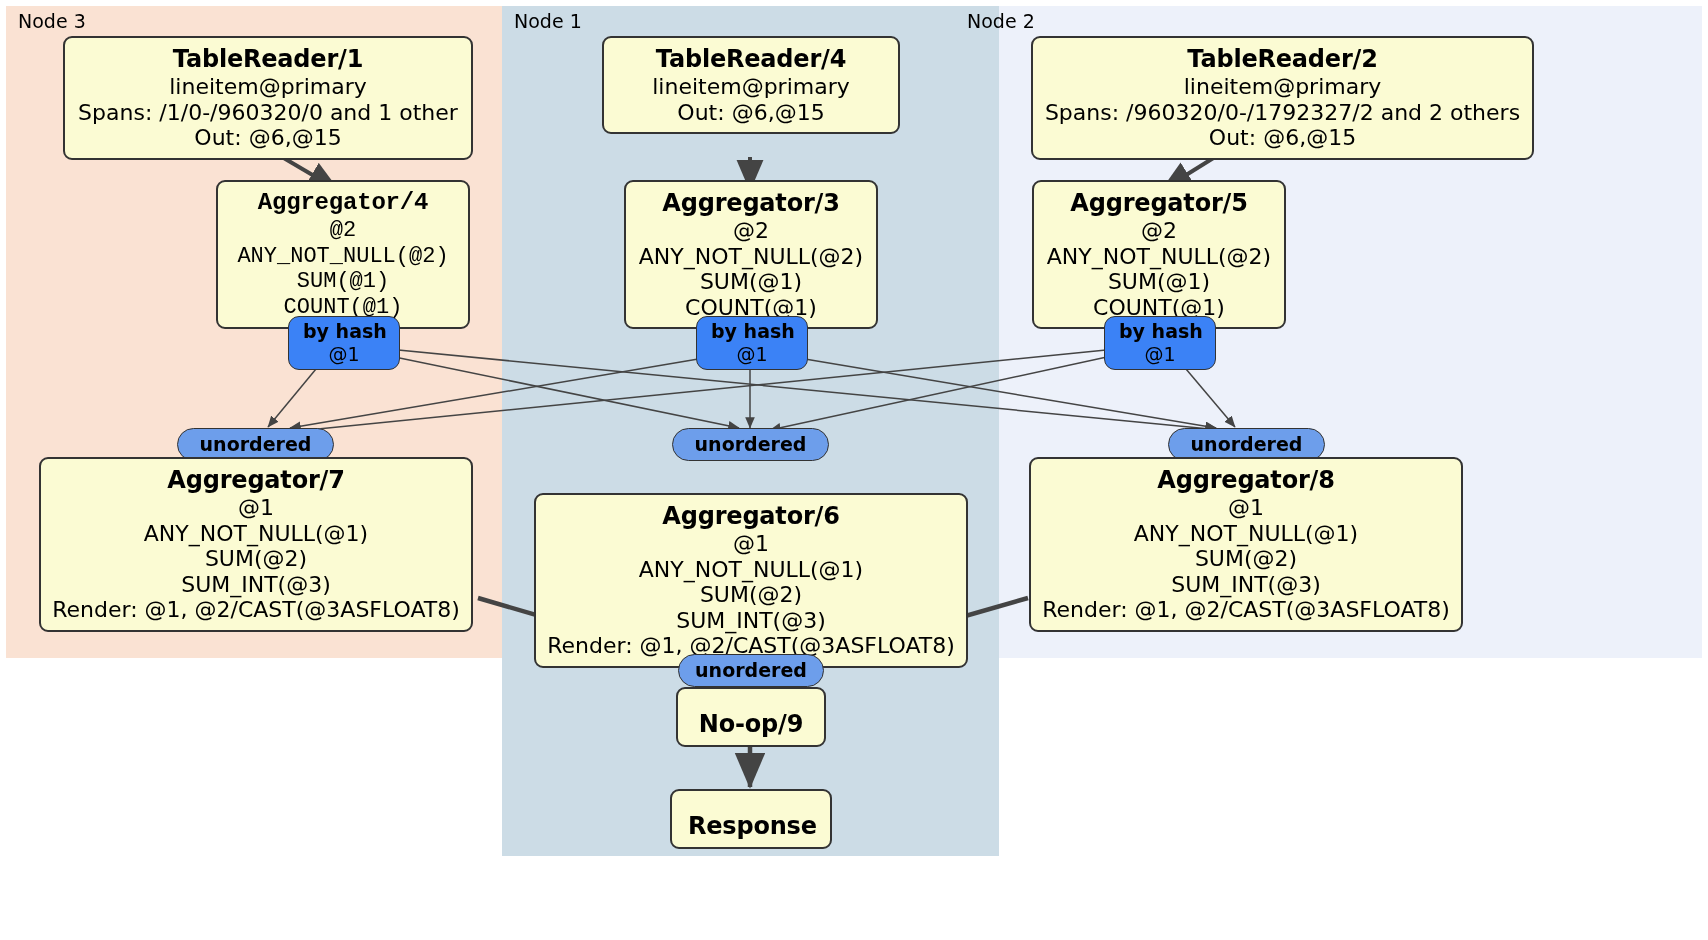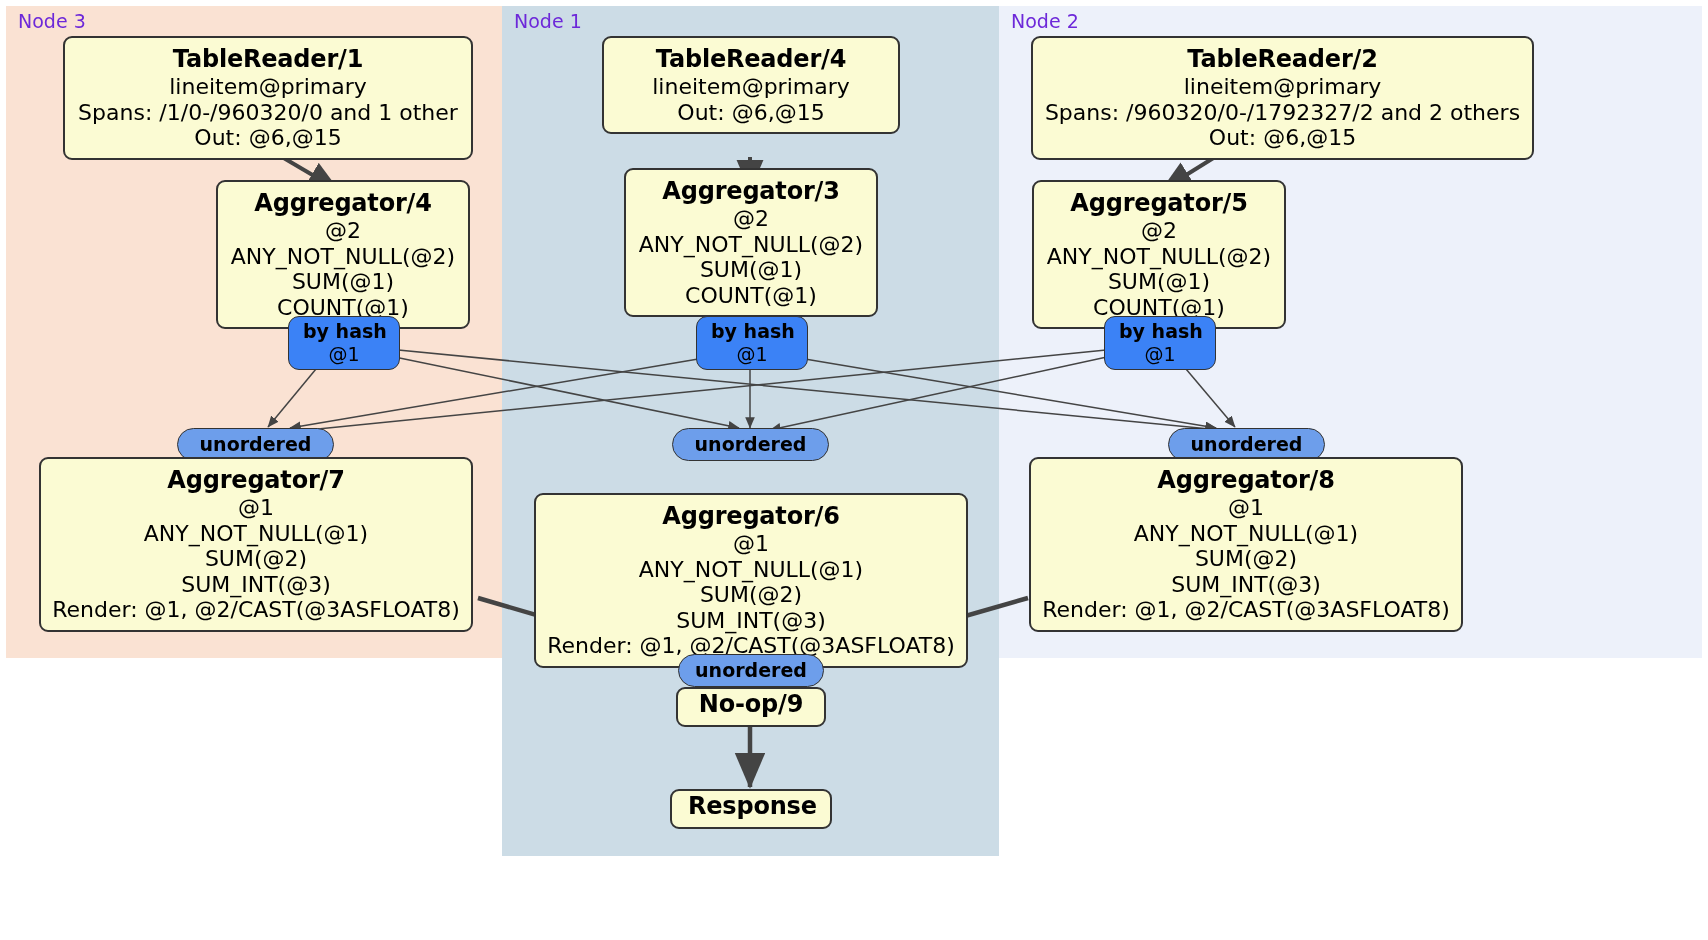--- a/index.html
+++ b/index.html
@@ -10,21 +10,21 @@
   #stage{position:relative;width:1708px;height:940px;}
 
   
   .node-region{
     position:absolute;
     box-sizing:border-box;
   }
   .node-label{
     position:absolute;
     font-size:19px;
-    color:#6d28d9;
+    color:#000000;
     white-space:nowrap;
     letter-spacing:0;
   }
 
   
   #edges{position:absolute;left:0;top:0;width:1708px;height:940px;}
 
   
   .proc{
     position:absolute;
@@ -40,21 +40,21 @@
   }
   .proc .ttl{
     font-weight:bold;
     font-size:24px;
     line-height:30px;
     letter-spacing:-0.2px;
   }
   .proc .ln{font-size:22px;line-height:25.5px;white-space:nowrap;}
 
   
-  .proc.small{padding:0 16px 5px 16px;}
+  .proc.small{padding:20px 16px 5px 16px;}
   .proc.small .ttl{font-size:24px;line-height:31px;}
 
   
   .pill{
     position:absolute;
     box-sizing:border-box;
     border:1.6px solid #333;
     text-align:center;
     color:#000;
     white-space:nowrap;
@@ -80,21 +80,21 @@
 <body>
 
 <div id="stage">
 
   <div class="node-region" style="left:6px;top:6px;width:496px;height:652px;background:#fae2d3;"></div>
   <div class="node-region" style="left:502px;top:6px;width:497px;height:850px;background:#ccdce6;"></div>
   <div class="node-region" style="left:999px;top:6px;width:703px;height:652px;background:#edf1fa;"></div>
 
   <div class="node-label" style="left:18px;top:10px;">Node 3</div>
   <div class="node-label" style="left:514px;top:10px;">Node 1</div>
-  <div class="node-label" style="left:1011px;top:10px;">Node 2</div>
+  <div class="node-label" style="left:967px;top:10px;">Node 2</div>
 
   <svg id="edges" viewBox="0 0 1708 940" xmlns="http://www.w3.org/2000/svg">
     <defs>
       <marker id="ah" markerWidth="9" markerHeight="9" refX="7.2" refY="3.2" orient="auto" markerUnits="strokeWidth">
         <path d="M0,0 L7.6,3.2 L0,6.4 z" fill="#444"></path>
       </marker>
       <marker id="ahs" markerWidth="10" markerHeight="10" refX="7.6" refY="3.4" orient="auto" markerUnits="strokeWidth">
         <path d="M0,0 L8,3.4 L0,6.8 z" fill="#444"></path>
       </marker>
     </defs>
@@ -135,29 +135,29 @@
     <div class="ln">Out: @6,@15</div>
   </div>
 
   <div class="proc" style="left:1031px;top:36px;width:503px;">
     <div class="ttl">TableReader/2</div>
     <div class="ln">lineitem@primary</div>
     <div class="ln">Spans: /960320/0-/1792327/2 and 2 others</div>
     <div class="ln">Out: @6,@15</div>
   </div>
 
-  <div class="proc" style="left:216px;top:180px;width:254px;">
+  <div class="proc" style="left:216px;top:180px;width:254px;font-family:Liberation Mono, monospace;">
     <div class="ttl">Aggregator/4</div>
     <div class="ln">@2</div>
     <div class="ln">ANY_NOT_NULL(@2)</div>
     <div class="ln">SUM(@1)</div>
     <div class="ln">COUNT(@1)</div>
   </div>
 
-  <div class="proc" style="left:624px;top:168px;width:254px;">
+  <div class="proc" style="left:624px;top:180px;width:254px;">
     <div class="ttl">Aggregator/3</div>
     <div class="ln">@2</div>
     <div class="ln">ANY_NOT_NULL(@2)</div>
     <div class="ln">SUM(@1)</div>
     <div class="ln">COUNT(@1)</div>
   </div>
 
   <div class="proc" style="left:1032px;top:180px;width:254px;">
     <div class="ttl">Aggregator/5</div>
     <div class="ln">@2</div>

